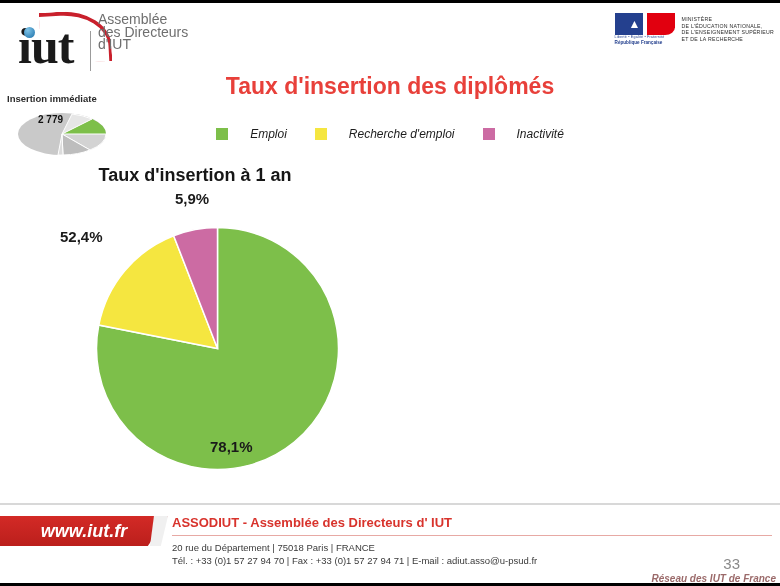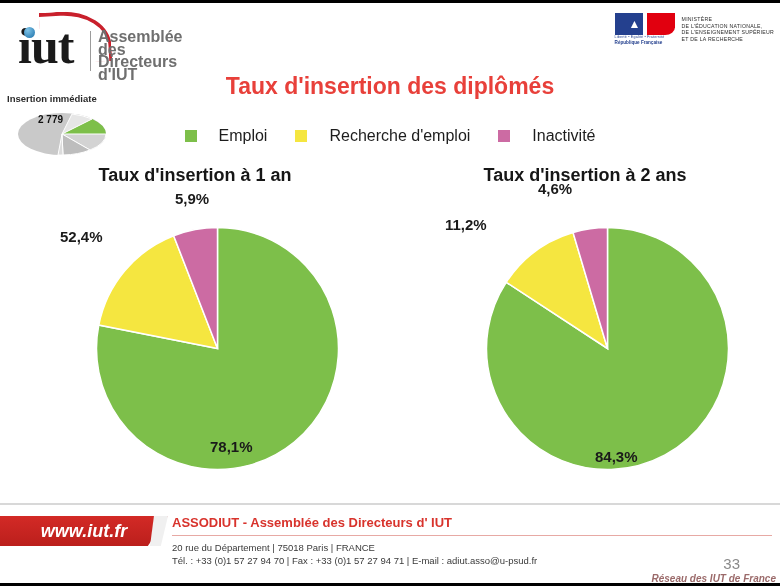--- a/index.html
+++ b/index.html
@@ -67,25 +67,25 @@
     position: absolute;
     left: 80px;
     top: 22px;
     width: 1px;
     height: 40px;
     background: #9b9b9b;
   }
   .iut-logo .sub {
     position: absolute;
     left: 88px;
-    top: 22px;
-    font-size: 16px;
+    top: 4px;
+    font-size: 14px;
     line-height: 12.5px;
     color: #6f6f6f;
-    font-weight: bold;
+    font-weight: normal;
   }
 
   
   .mini-block {
     position: absolute;
     left: 4px;
     top: 90px;
     width: 125px;
     height: 68px;
   }
@@ -198,22 +198,23 @@
     width: 780px;
     display: flex;
     justify-content: center;
     align-items: center;
     gap: 28px;
   }
   .legend-item {
     display: flex;
     align-items: center;
     gap: 22px;
-    font-size: 16px;
+    font-size: 12px;
     color: #1d1d1d;
+    font-style: italic;
   }
   .legend-swatch {
     width: 12px;
     height: 12px;
     display: inline-block;
   }
 
   
   .chart {
     position: absolute;
@@ -400,33 +401,20 @@
           <path d="M 122.5 122.5 L 122.50000000000001 1.5 A 121 121 0 1 1 3.7880473893565636 99.080514365846 Z" fill="#7dbf4a" stroke="#ffffff" stroke-width="1.5"></path>
           <path d="M 122.5 122.5 L 3.7880473893565636 99.080514365846 A 121 121 0 0 1 78.66468062874995 9.719395392556493 Z" fill="#f5e640" stroke="#ffffff" stroke-width="1.5"></path>
           <path d="M 122.5 122.5 L 78.66468062874995 9.719395392556493 A 121 121 0 0 1 122.49999999999997 1.5 Z" fill="#cc6ba3" stroke="#ffffff" stroke-width="1.5"></path>
         </svg>
       <div class="pie-label" style="left:175px; top:4px;">5,9%</div>
       <div class="pie-label" style="left:60px; top:42px;">52,4%</div>
       <div class="pie-label" style="left:210px; top:252px;">78,1%</div>
     </div>
   </div>
 
-  <div class="chart right">
-    <div class="chart-title">Taux d'insertion à 2 ans</div>
-    <div class="pie-area">
-      <svg class="pie" style="left:95px; top:40px;" width="245" height="245" viewBox="0 0 245 245">
-          <path d="M 122.5 122.5 L 122.50000000000001 1.5 A 121 121 0 1 1 21.22472536088887 56.28581159016889 Z" fill="#7dbf4a" stroke="#ffffff" stroke-width="1.5"></path>
-          <path d="M 122.5 122.5 L 21.22472536088887 56.28581159016889 A 121 121 0 0 1 88.04615881486575 6.508910568140848 Z" fill="#f5e640" stroke="#ffffff" stroke-width="1.5"></path>
-          <path d="M 122.5 122.5 L 88.04615881486575 6.508910568140848 A 121 121 0 0 1 122.49999999999997 1.5 Z" fill="#cc6ba3" stroke="#ffffff" stroke-width="1.5"></path>
-        </svg>
-      <div class="pie-label" style="left:148px; top:-6px;">4,6%</div>
-      <div class="pie-label" style="left:55px; top:30px;">11,2%</div>
-      <div class="pie-label" style="left:205px; top:262px;">84,3%</div>
-    </div>
-  </div>
 
   <div class="footer">
     <div class="footer-hr"></div>
     <div class="url-tag">www.iut.fr</div>
     <div class="url-flag"></div>
     <div class="footer-org">ASSODIUT - Assemblée des Directeurs d' IUT</div>
     <div class="footer-rule"></div>
     <div class="footer-addr">
       <div>20 rue du Département | 75018 Paris | FRANCE</div>
       <div>Tél. : +33 (0)1 57 27 94 70 | Fax : +33 (0)1 57 27 94 71 | E-mail : adiut.asso@u-psud.fr</div>

